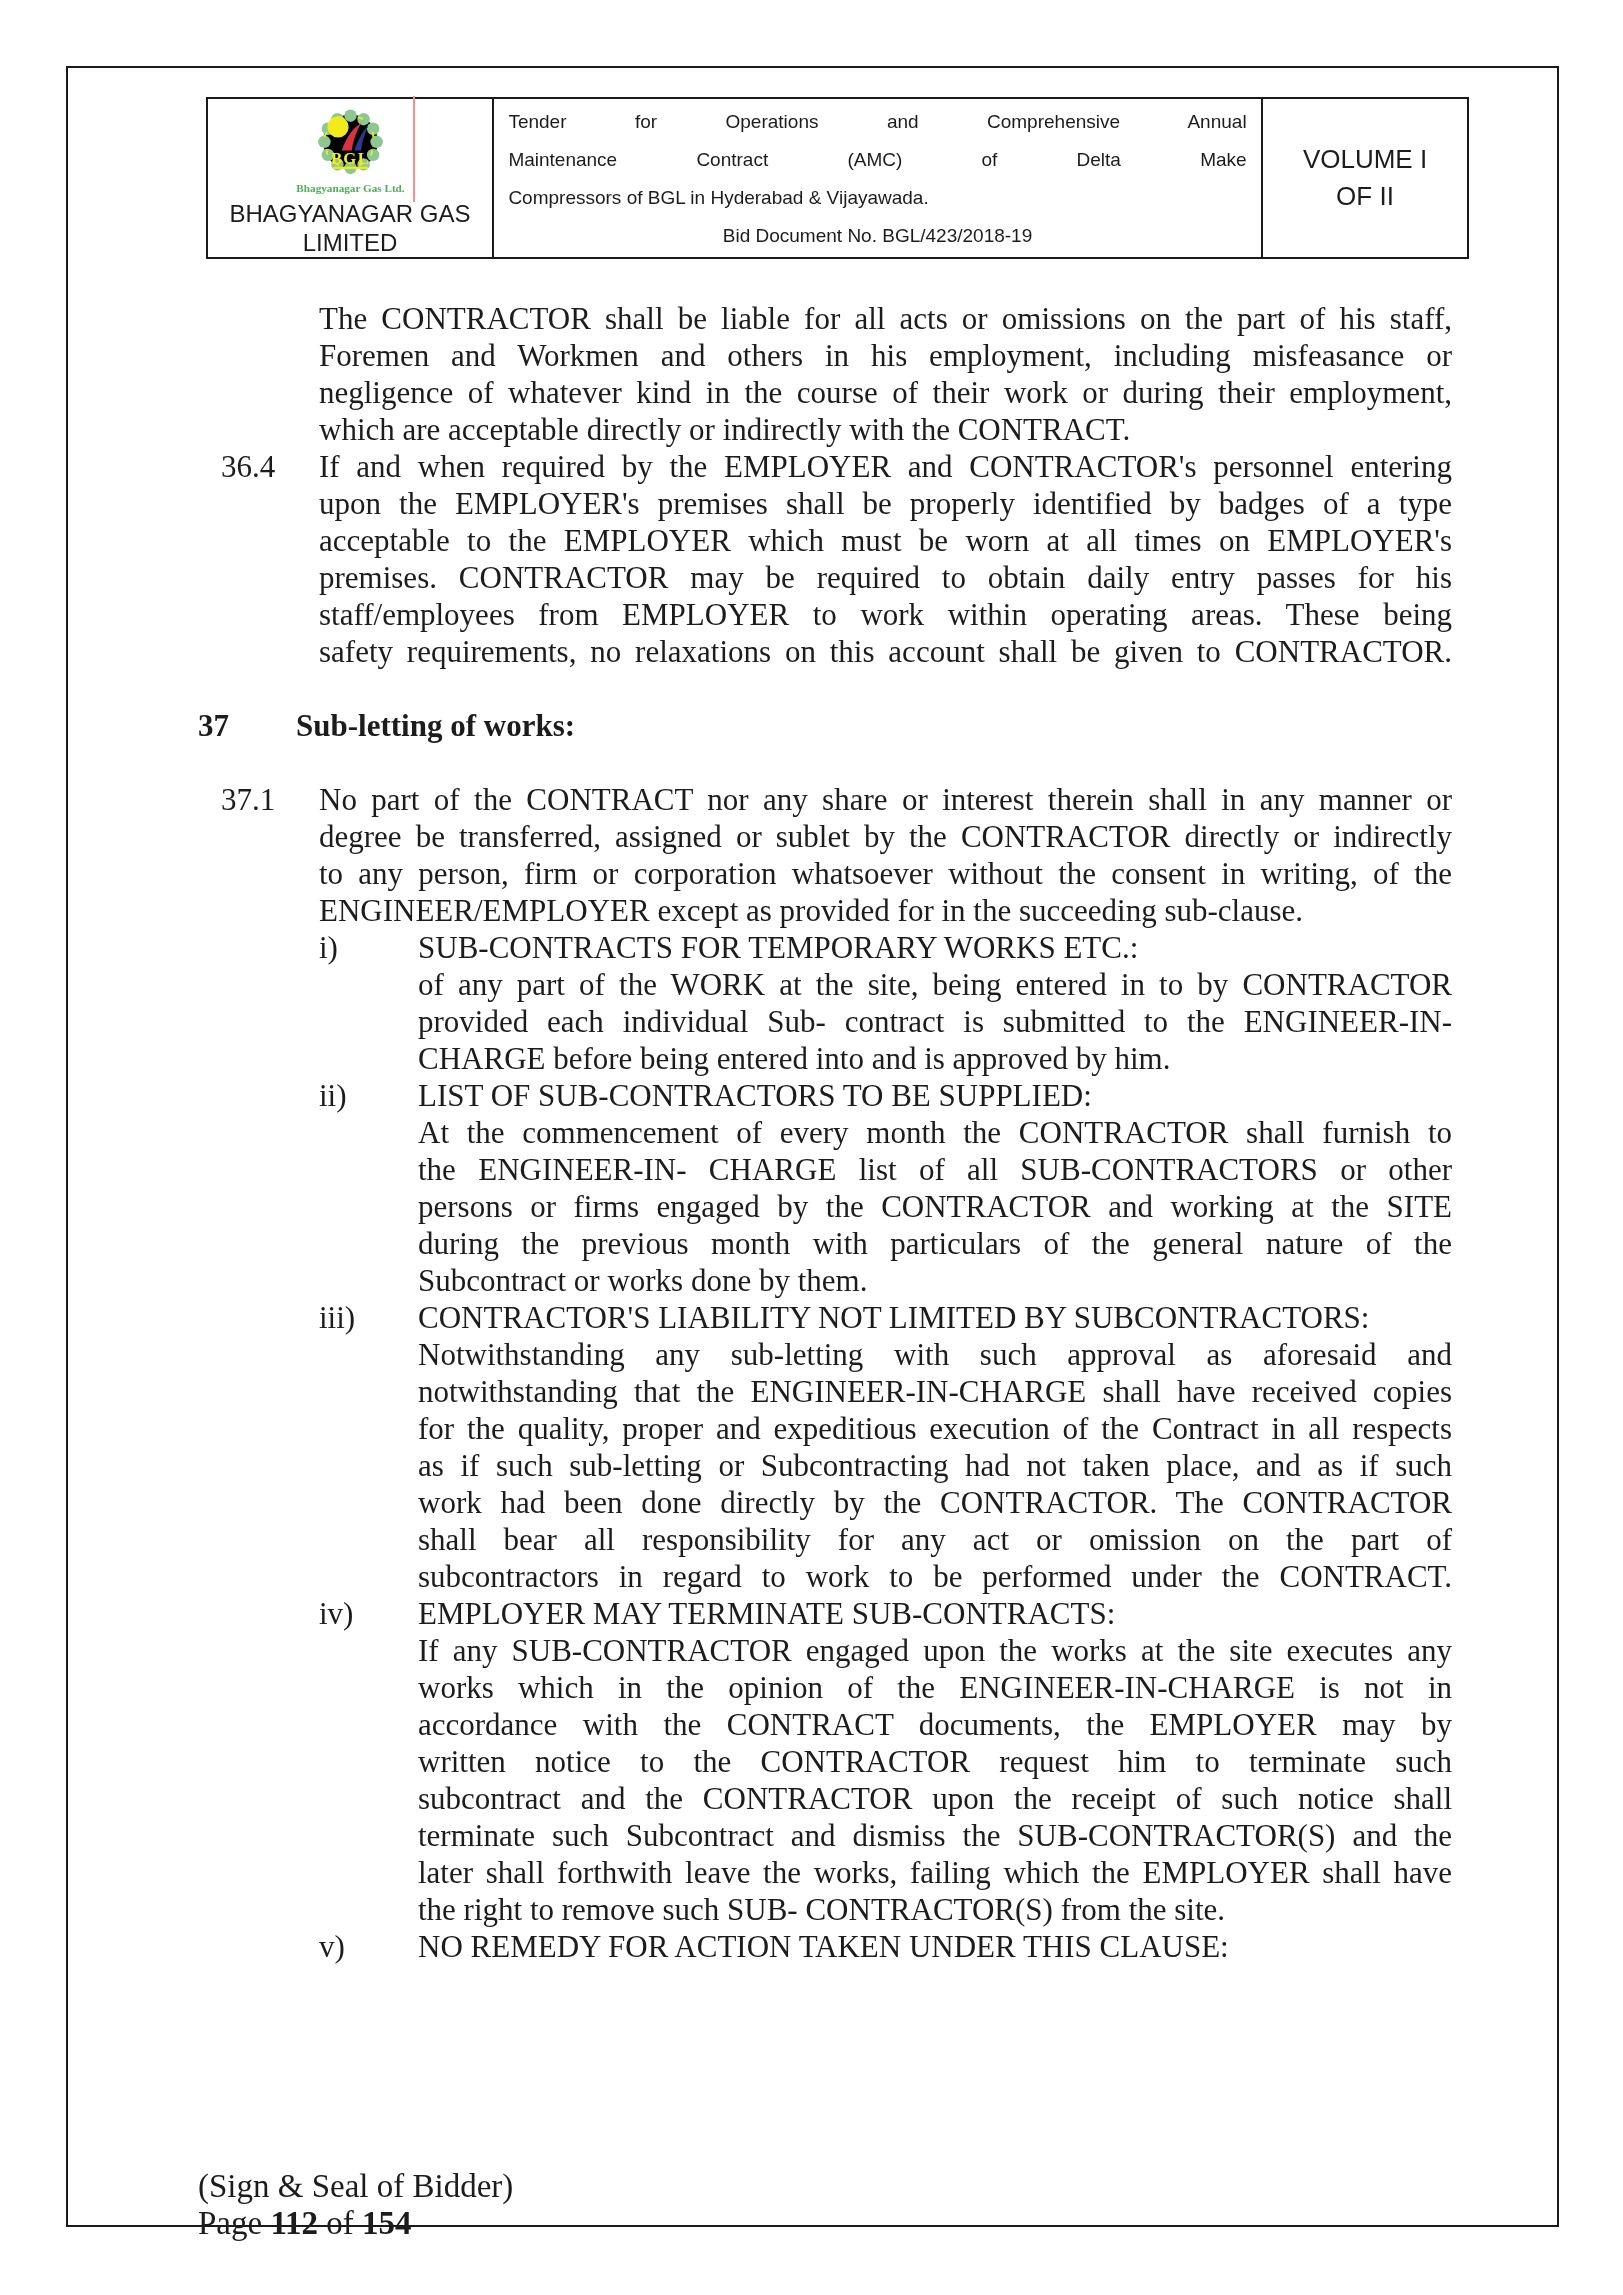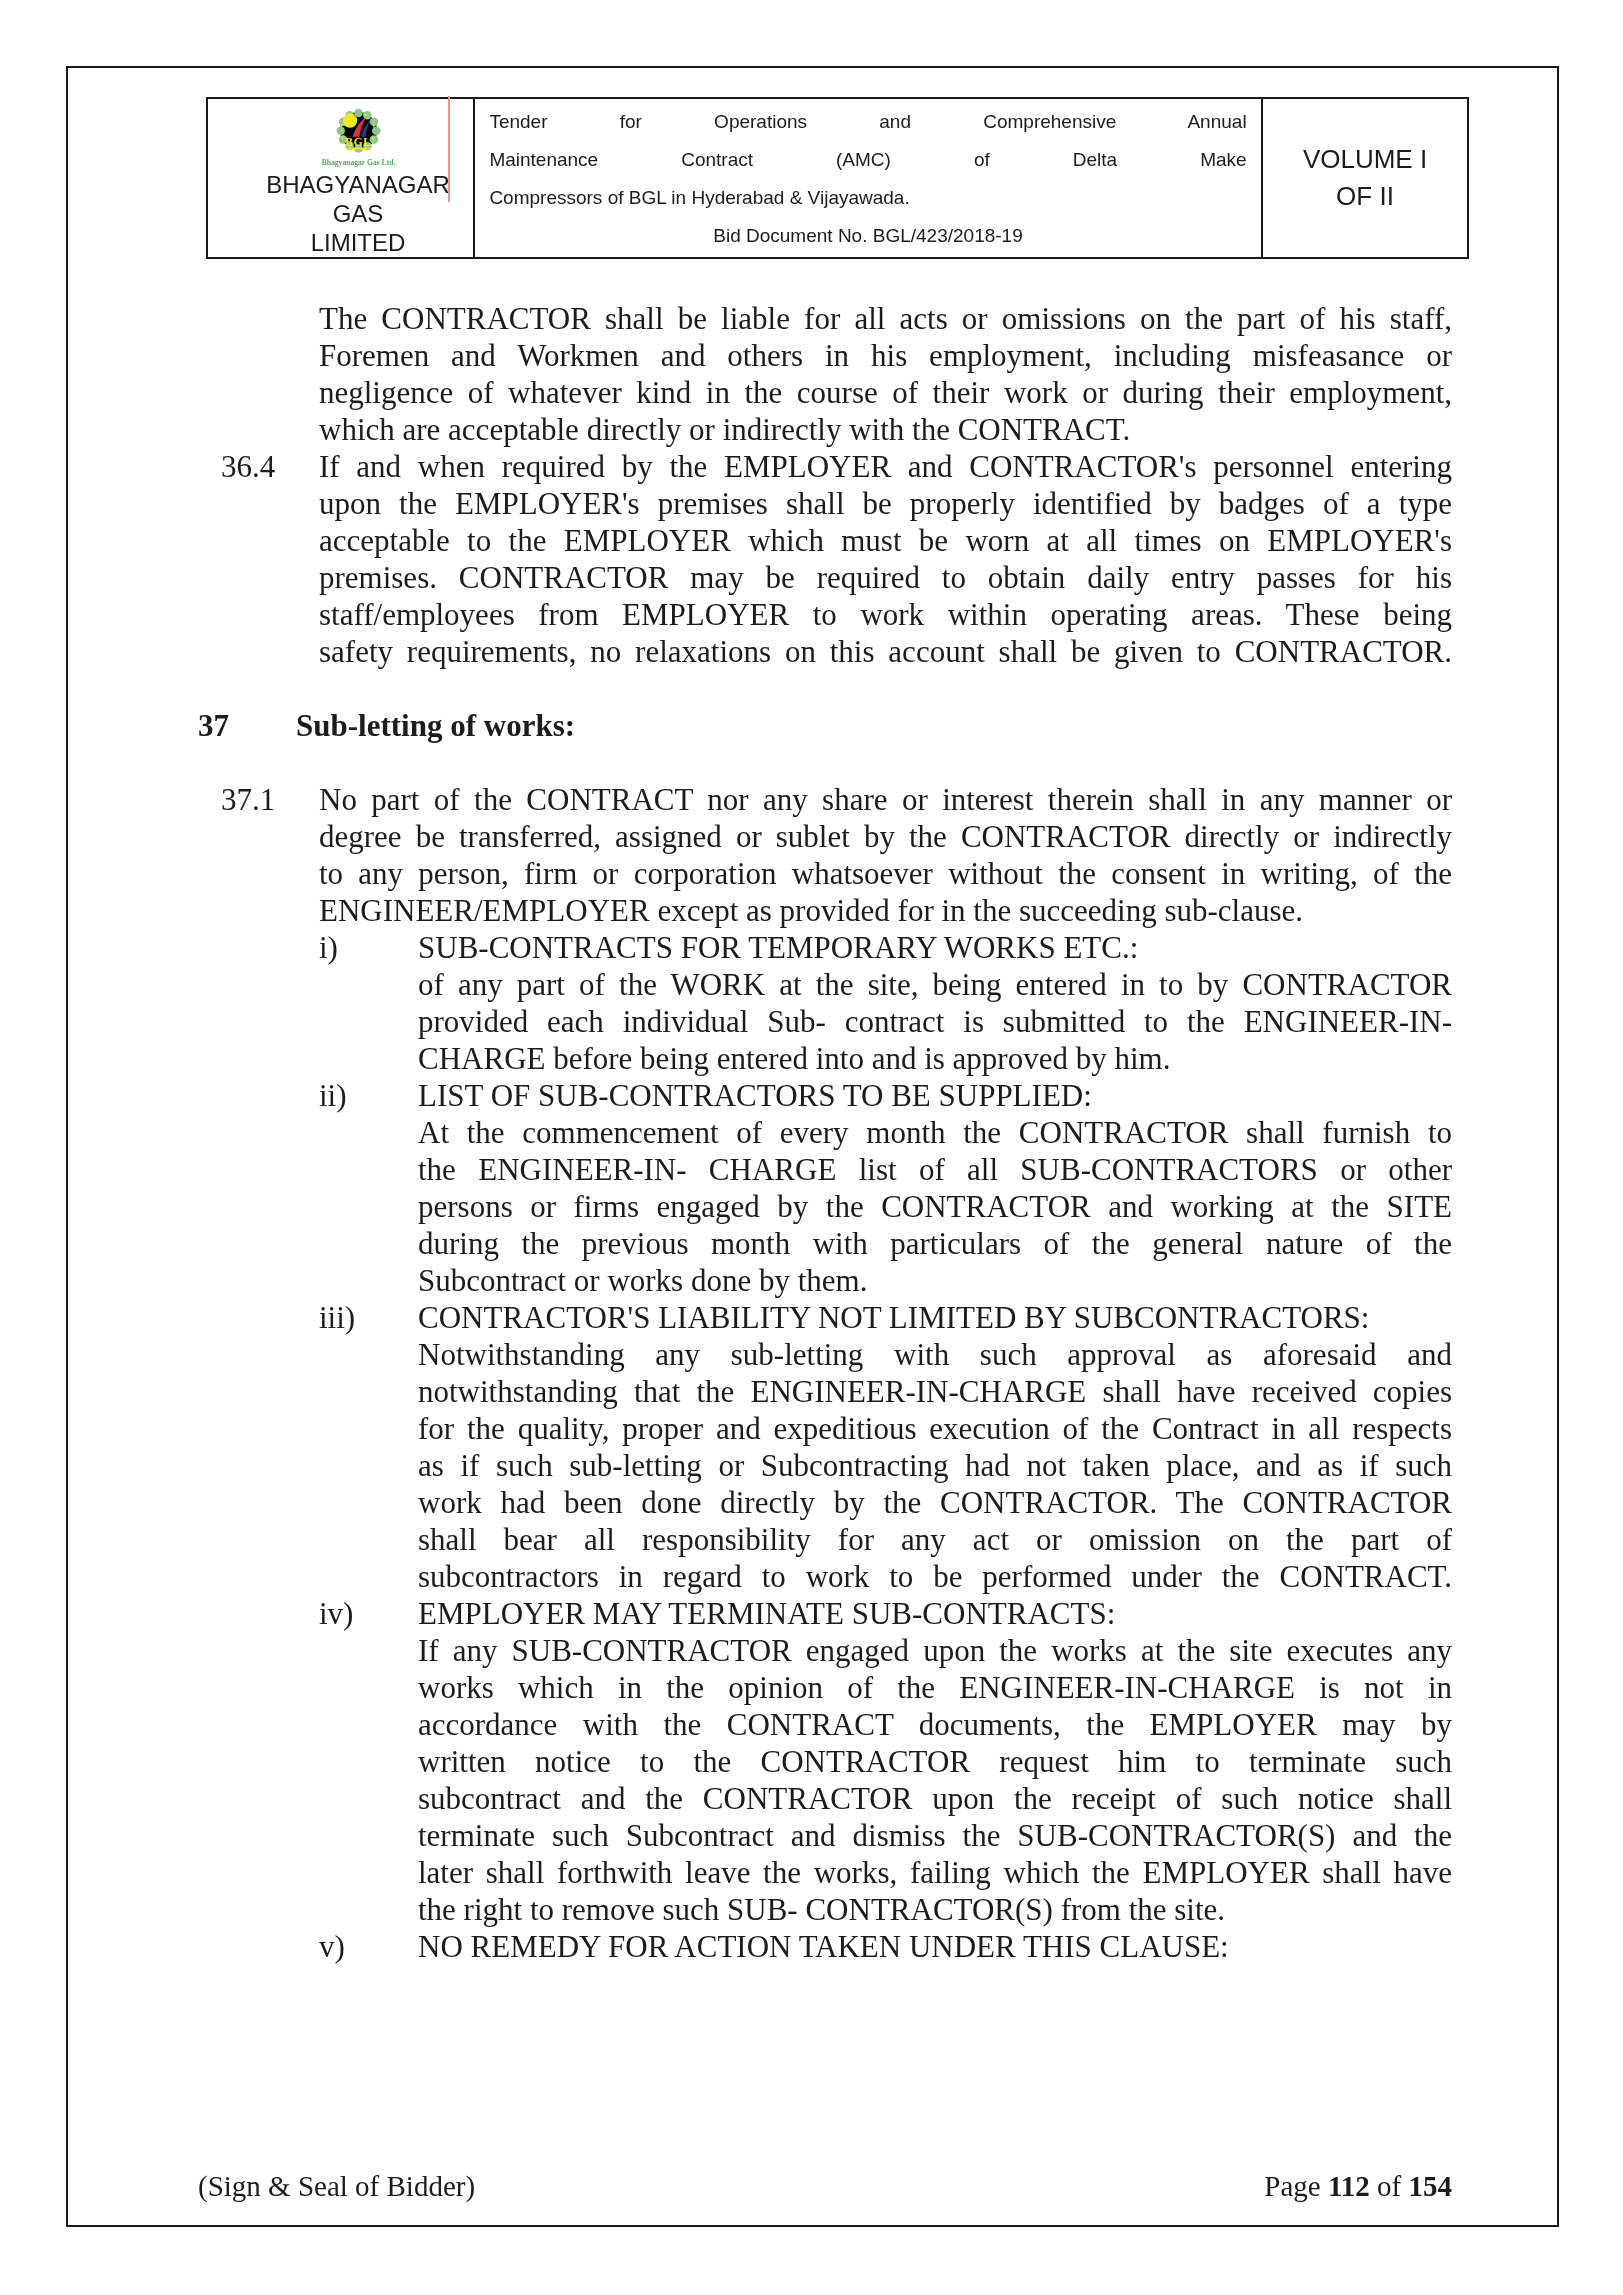--- a/index.html
+++ b/index.html
@@ -5,22 +5,22 @@
   html,body{margin:0;padding:0;background:#ffffff;}
   .sheet{position:relative;width:1623px;height:2295px;background:#ffffff;
          font-family:"Liberation Serif", serif;color:#1c1c1c;overflow:hidden;}
   .page-border{position:absolute;left:66px;top:66px;width:1493px;height:2161px;
          border:2px solid #1a1a1a;box-sizing:border-box;}
 
   
   .hdr-table{position:absolute;left:140px;top:31px;width:1263px;height:162px;
          border:2.6px solid #1a1a1a;box-sizing:border-box;display:flex;}
   .hdr-cell{box-sizing:border-box;height:100%;}
-  .cell-logo{width:232px;border-right:2.6px solid #1a1a1a;position:relative;
-         display:flex;flex-direction:column;align-items:center;margin-left:35px;}
+  .cell-logo{width:286px;border-right:2.6px solid #1a1a1a;position:relative;
+         display:flex;flex-direction:column;align-items:center;}
   .cell-title{flex:1;border-right:2.6px solid #1a1a1a;padding:3.9px 14.4px 0 14.4px;
          font-family:"Liberation Sans", sans-serif;font-size:19px;line-height:38px;}
   .cell-vol{width:204px;display:flex;flex-direction:column;justify-content:center;
          align-items:center;font-family:"Liberation Sans", sans-serif;
          font-size:26px;line-height:37px;}
   .title-line{white-space:nowrap;}
   .title-line.justify{white-space:normal;text-align:justify;text-align-last:justify;}
   .title-line.center{text-align:center;}
   .title-line.left{text-align:left;}
   .red-artifact{position:absolute;left:205px;top:-2.6px;width:2px;height:106px;}
@@ -35,21 +35,21 @@
   .just{text-align:justify;text-align-last:justify;}
   .left{text-align:left;}
   .para .line,.heading .line{margin-left:98px;}
   .item .line,.itembody .line{margin-left:197px;}
   .num{position:absolute;left:0;top:0;line-height:37px;}
   .item .num{left:98px;}
   .heading{font-weight:bold;margin:37px 0;}
 
   
   .footer{position:absolute;left:132px;right:107px;top:2102px;
-         font-size:29px;line-height:37px;display:flex;justify-content:space-between;}
+         font-size:33px;line-height:37px;display:flex;justify-content:space-between;flex-direction:column;}
   .pg-b{font-weight:bold;text-align:center;}
 </style>
 </head>
 <body>
 
 <div class="sheet">
   <div class="page-border"></div>
 
   <div class="page-border" style="border:none;">
 

